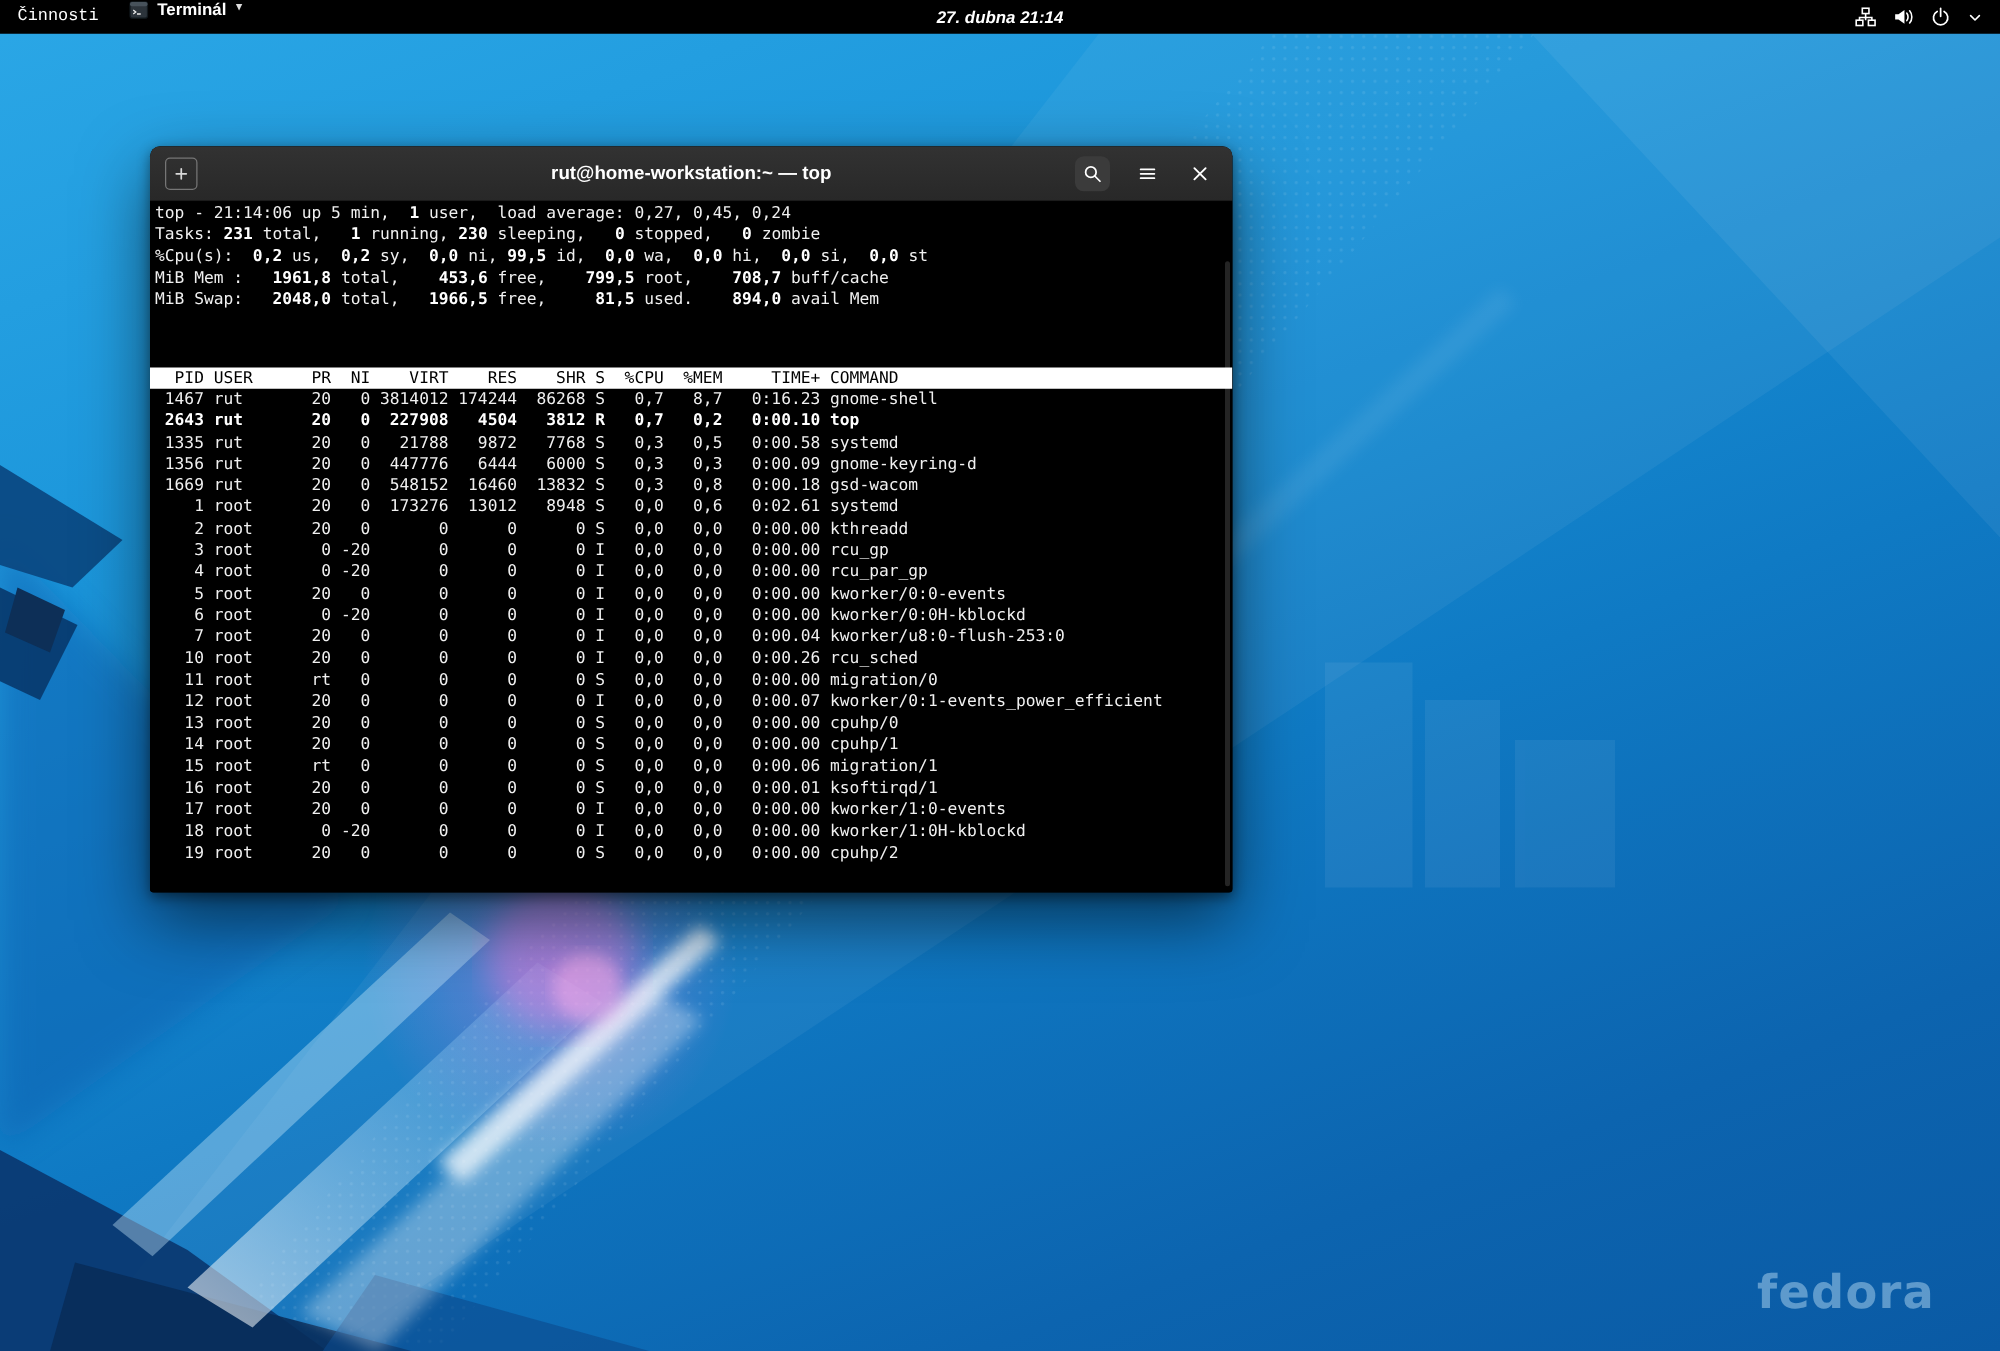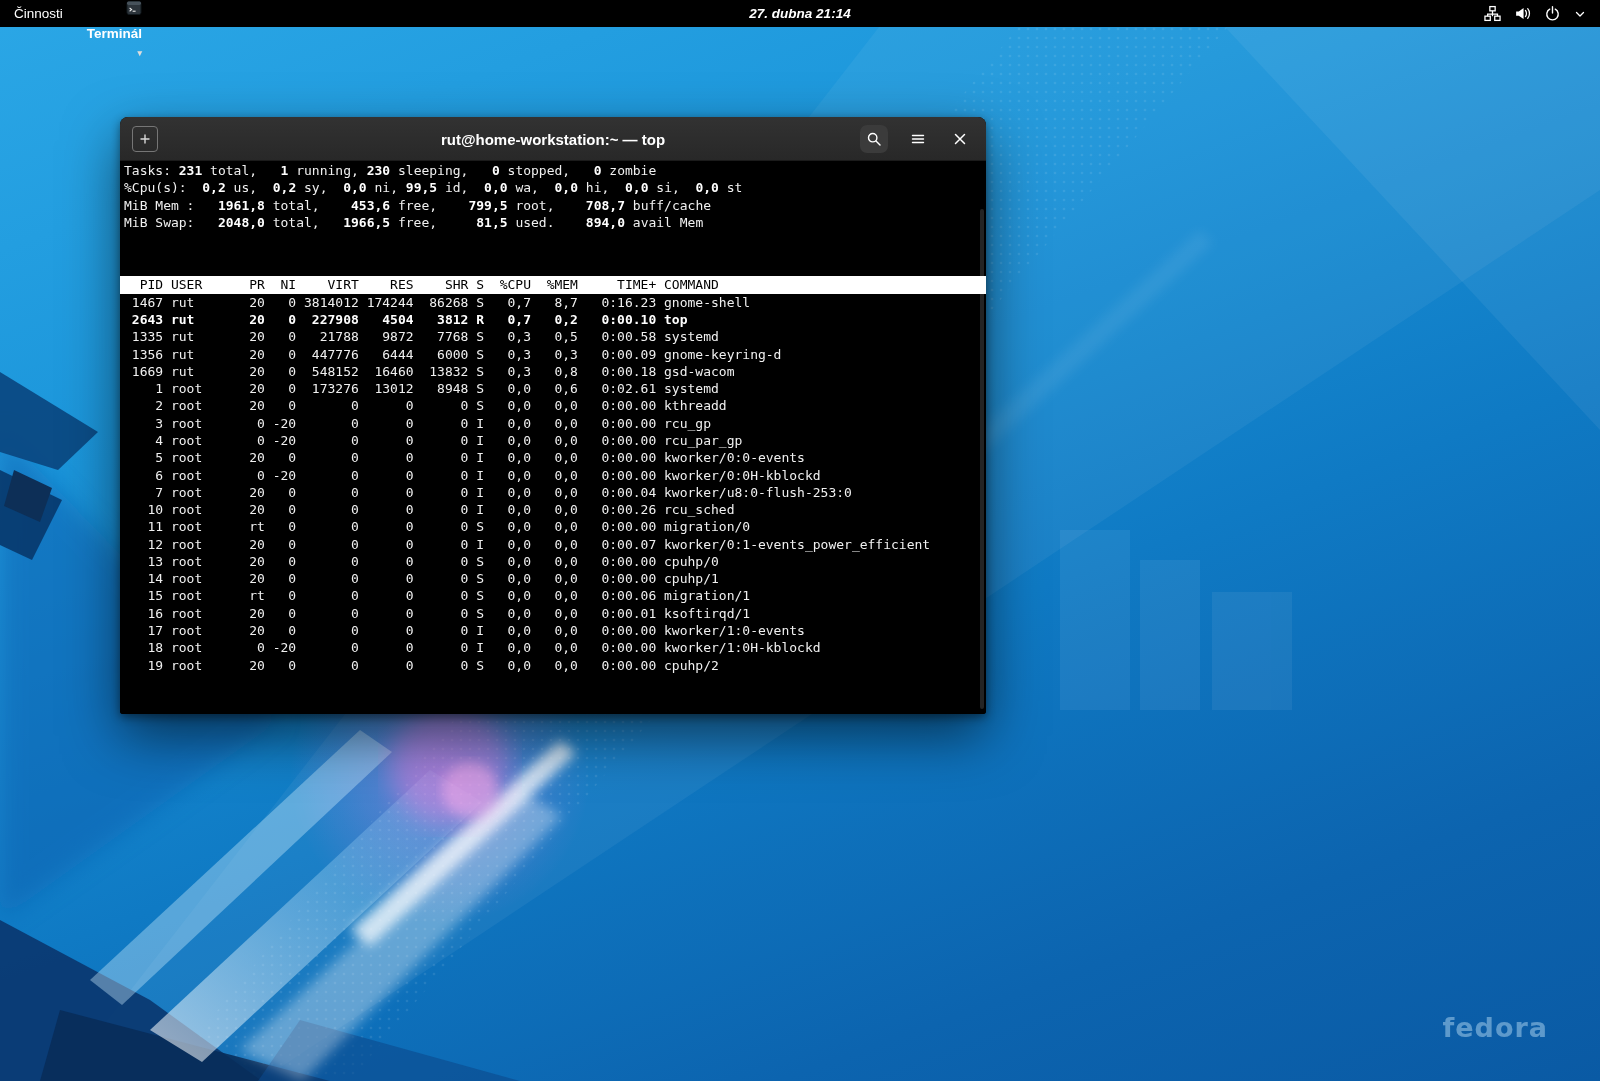--- a/index.html
+++ b/index.html
@@ -6,29 +6,29 @@
   html,body { width:1600px; height:1081px; overflow:hidden; background:#0a5ba5;
               font-family:"Liberation Sans",sans-serif; }
 
   
   .wallpaper { position:absolute; inset:0; z-index:0;
     background:
       radial-gradient(circle at 440px 775px, rgba(255,120,230,0.38), rgba(255,120,230,0) 150px),
       linear-gradient(160deg,#2ba7e6 0%, #1b95da 30%, #0f7ac4 58%, #0c64af 82%, #0a5aa4 100%);
   }
   .wallpaper svg { position:absolute; inset:0; display:block; }
-  .watermark { position:absolute; right:52px; bottom:38px; z-index:1;
-    font-family:"DejaVu Sans",sans-serif; font-weight:bold; font-size:27px;
+  .watermark { position:absolute; right:52px; bottom:26px; z-index:1;
+    font-family:"DejaVu Sans",sans-serif; font-weight:bold; font-size:37px;
     letter-spacing:1px; color:rgba(210,238,255,0.42); }
 
   
   .topbar { position:absolute; top:0; left:0; right:0; height:27px; background:#000;
     color:#fff; z-index:10; display:flex; align-items:center; font-size:13.5px; }
-  .activities { padding:0 14px; height:100%; display:flex; align-items:center; cursor:default; }
-  .appmenu { display:flex; align-items:flex-end; gap:7px; padding:0 10px; height:100%; font-weight:bold;flex-direction:column; }
+  .activities { padding:0 14px; height:100%; display:flex; align-items:center; cursor:default;font-family:Liberation Mono, monospace; }
+  .appmenu { display:flex; align-items:flex-start; gap:7px; padding:0 10px; height:100%; font-weight:bold; }
   .appmenu .caret { font-size:9px; color:#ddd; margin-left:1px; }
   .clock { position:absolute; left:50%; transform:translateX(-50%); font-weight:bold;font-style:italic; }
   .status { margin-left:auto; display:flex; align-items:center; gap:13px; padding:0 14px; height:100%; }
   .status svg { display:block; }
 
   
   .window { position:absolute; left:120px; top:117px; width:866px; height:597px; z-index:5;
     border-radius:8px 8px 3px 3px; overflow:hidden; background:#000;
     box-shadow:0 22px 55px rgba(0,0,0,0.55), 0 3px 10px rgba(0,0,0,0.45); }
   .titlebar { height:44px; background:linear-gradient(#323232,#282828);
@@ -176,20 +176,21 @@
     </div>
     <div class="tbtn closebtn">
       <svg width="16" height="16" viewBox="0 0 16 16">
         <path d="M3.5 3.5l9 9M12.5 3.5l-9 9" stroke="#ffffff" stroke-width="1.5" stroke-linecap="round"></path>
       </svg>
     </div>
   </div>
 
   <div class="termbody">
     <div id="terminal-text">
+        <div class="line"><span>top - 21:14:06 up 5 min,  </span><span class="b">1 </span><span>user,  load average: 0,27, 0,45, 0,24</span></div>
         <div class="line"><span>Tasks: </span><span class="b">231 </span><span>total,   </span><span class="b">1 </span><span>running, </span><span class="b">230 </span><span>sleeping,   </span><span class="b">0 </span><span>stopped,   </span><span class="b">0 </span><span>zombie</span></div>
         <div class="line"><span>%Cpu(s):  </span><span class="b">0,2 </span><span>us,  </span><span class="b">0,2 </span><span>sy,  </span><span class="b">0,0 </span><span>ni, </span><span class="b">99,5 </span><span>id,  </span><span class="b">0,0 </span><span>wa,  </span><span class="b">0,0 </span><span>hi,  </span><span class="b">0,0 </span><span>si,  </span><span class="b">0,0 </span><span>st</span></div>
         <div class="line"><span>MiB Mem :   </span><span class="b">1961,8 </span><span>total,    </span><span class="b">453,6 </span><span>free,    </span><span class="b">799,5 </span><span>root,    </span><span class="b">708,7 </span><span>buff/cache</span></div>
         <div class="line"><span>MiB Swap:   </span><span class="b">2048,0 </span><span>total,   </span><span class="b">1966,5 </span><span>free,     </span><span class="b">81,5 </span><span>used.    </span><span class="b">894,0 </span><span>avail Mem</span></div>
         <div class="line">&nbsp;</div>
         <div class="line header">  PID USER      PR  NI    VIRT    RES    SHR S  %CPU  %MEM     TIME+ COMMAND</div>
         <div class="line"> 1467 rut       20   0 3814012 174244  86268 S   0,7   8,7   0:16.23 gnome-shell</div>
         <div class="line b"> 2643 rut       20   0  227908   4504   3812 R   0,7   0,2   0:00.10 top</div>
         <div class="line"> 1335 rut       20   0   21788   9872   7768 S   0,3   0,5   0:00.58 systemd</div>
         <div class="line"> 1356 rut       20   0  447776   6444   6000 S   0,3   0,3   0:00.09 gnome-keyring-d</div>

